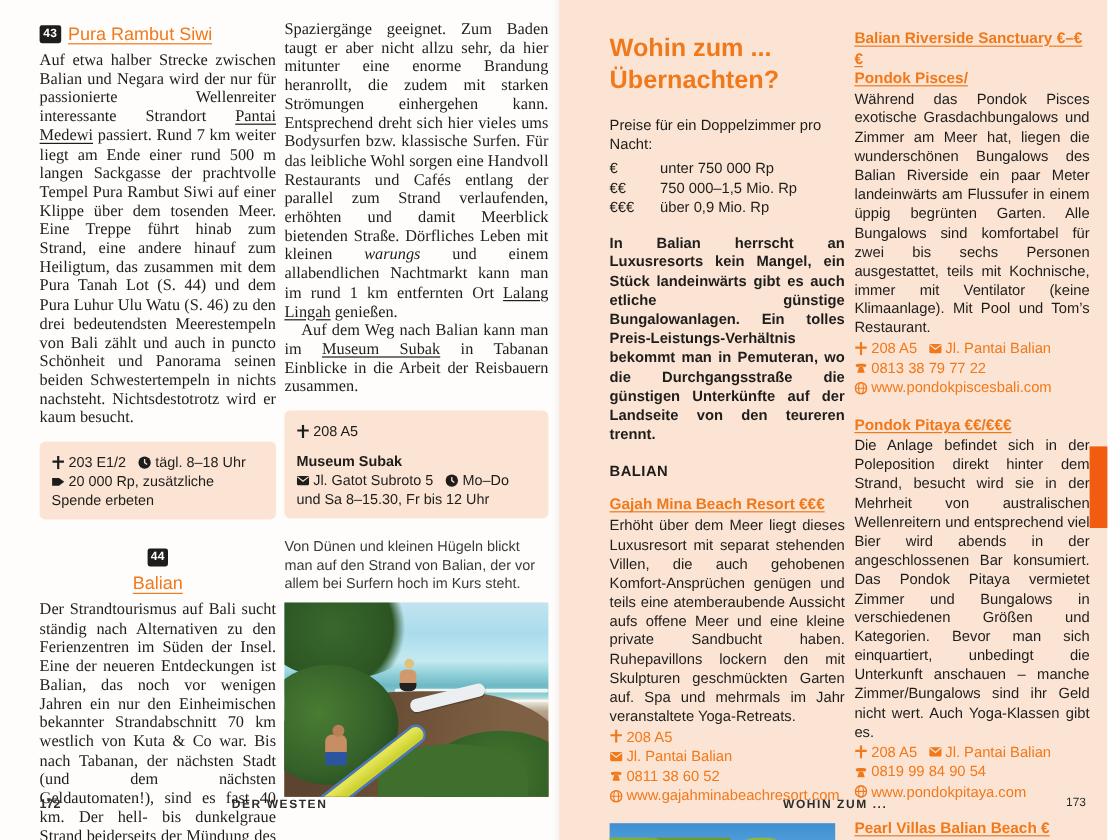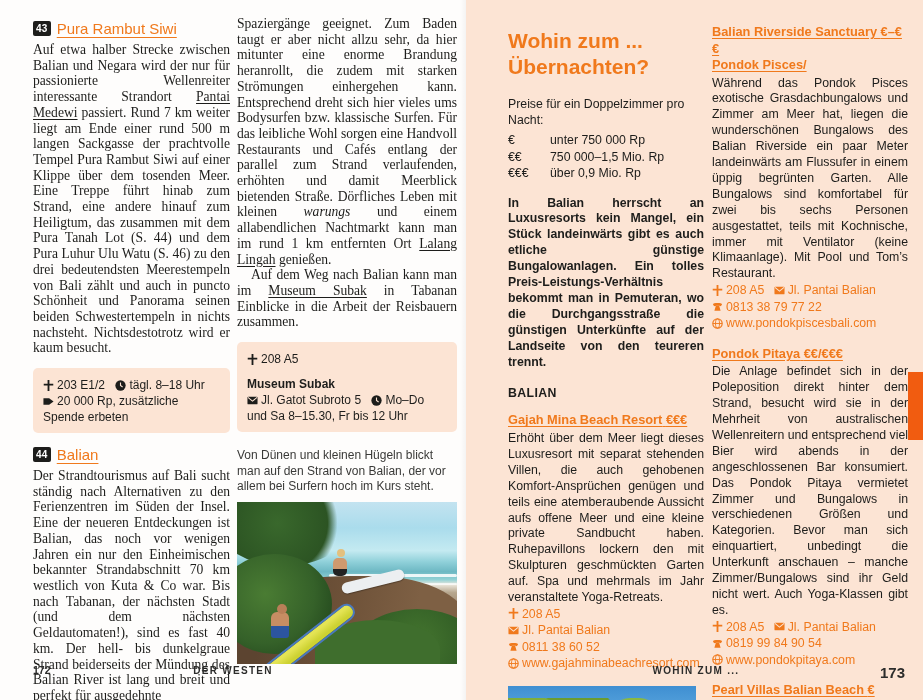--- a/index.html
+++ b/index.html
@@ -16,21 +16,21 @@
   .lcol1 { position:absolute; left:33px;  top:20px; width:197px; }
   .lcol2 { position:absolute; left:237px; top:16px; width:220px; }
 
   .serif { font-family:"Liberation Serif", serif; font-size:13.6px; line-height:15.7px;
            text-align:justify; color:#1d1d1b; }
   .indent { text-indent:14px; }
   .u  { text-decoration:underline; text-underline-offset:2px; }
   .it { font-style:italic; }
 
   .sec-head { display:flex; align-items:center; gap:6px; margin:0 0 5px 0; }
-  .sec-head.mt { margin-top:13px; }
+  .sec-head.mt { margin-top:24px;flex-direction:column; }
   .badge { background:#1d1d1b; color:#fff; font-weight:bold; font-size:10px; line-height:1;
            padding:3px 3px 2px; border-radius:2px; letter-spacing:.3px; }
   .sec-title { color:#f0791c; font-weight:normal; font-size:15px;
                text-decoration:underline; text-underline-offset:3px; }
 
   .ibox { background:#fce4d4; border-radius:5px; padding:9px 10px 8px; margin:12px 0 0 0;
           font-size:12px; line-height:16px; text-align:left; }
   .ibox-line { display:block; }
   .ibox .bold { font-weight:bold; }
   .ibox .gap { display:block; height:9px; }
@@ -61,21 +61,21 @@
   .listing { margin-bottom:14px; }
   .lst-name { color:#f0791c; font-weight:bold; font-size:12.8px; line-height:16.5px;
               text-decoration:underline; text-underline-offset:2px; margin-bottom:2px; }
   .contact { color:#f0791c; font-size:12.3px; line-height:16.5px; text-align:left; }
   .pair { margin-right:6px; white-space:nowrap; }
   .stacked .pair { display:block; margin-right:0; white-space:normal; }
   .edge-tab { position:absolute; left:442px; top:372px; width:15px; height:68px; background:#f15c10; }
 
   .rfoot-chap { position:absolute; left:140px; top:665px; width:180px; text-align:center;
                 font-size:10px; font-weight:bold; letter-spacing:1.3px; color:#2c2c2b; }
-  .rfoot-num  { position:absolute; right:18px; top:664px; font-size:15px; font-weight:bold; color:#2c2c2b; }
+  .rfoot-num  { position:absolute; right:18px; top:664px; font-size:10px; font-weight:normal; color:#2c2c2b; }
 
   
   .photo-beach { width:220px; height:162px;
     background:linear-gradient(180deg,#c3e3f0 0%,#aadcec 16%,#c4eaf1 30%,#8fd0d9 37%,#6db8c3 43%,#93d2d5 48%,#ece7dc 51%,#b6a68d 56%,#a5917a 63%,#8d7660 78%,#7b6349 100%); }
   .pb-foam1 { position:absolute; left:42%; top:45%; width:58%; height:3px; background:rgba(255,255,255,.85); border-radius:2px; }
   .pb-foam2 { position:absolute; left:55%; top:50%; width:45%; height:2px; background:rgba(255,255,255,.7); border-radius:2px; }
   .pb-palm  { position:absolute; left:-18px; top:-14px; width:130px; height:78px; border-radius:50%;
     background:radial-gradient(circle at 45% 45%, #39682c 0%, #2c5423 60%, rgba(44,84,35,0) 72%); }
   .pb-dune  { position:absolute; left:-6px; top:74px; width:240px; height:95px;
     background:linear-gradient(100deg,#5c4430 15%,#6d5138 45%,#7e6044 75%); border-radius:50% 40% 0 0 / 38% 55% 0 0; }

